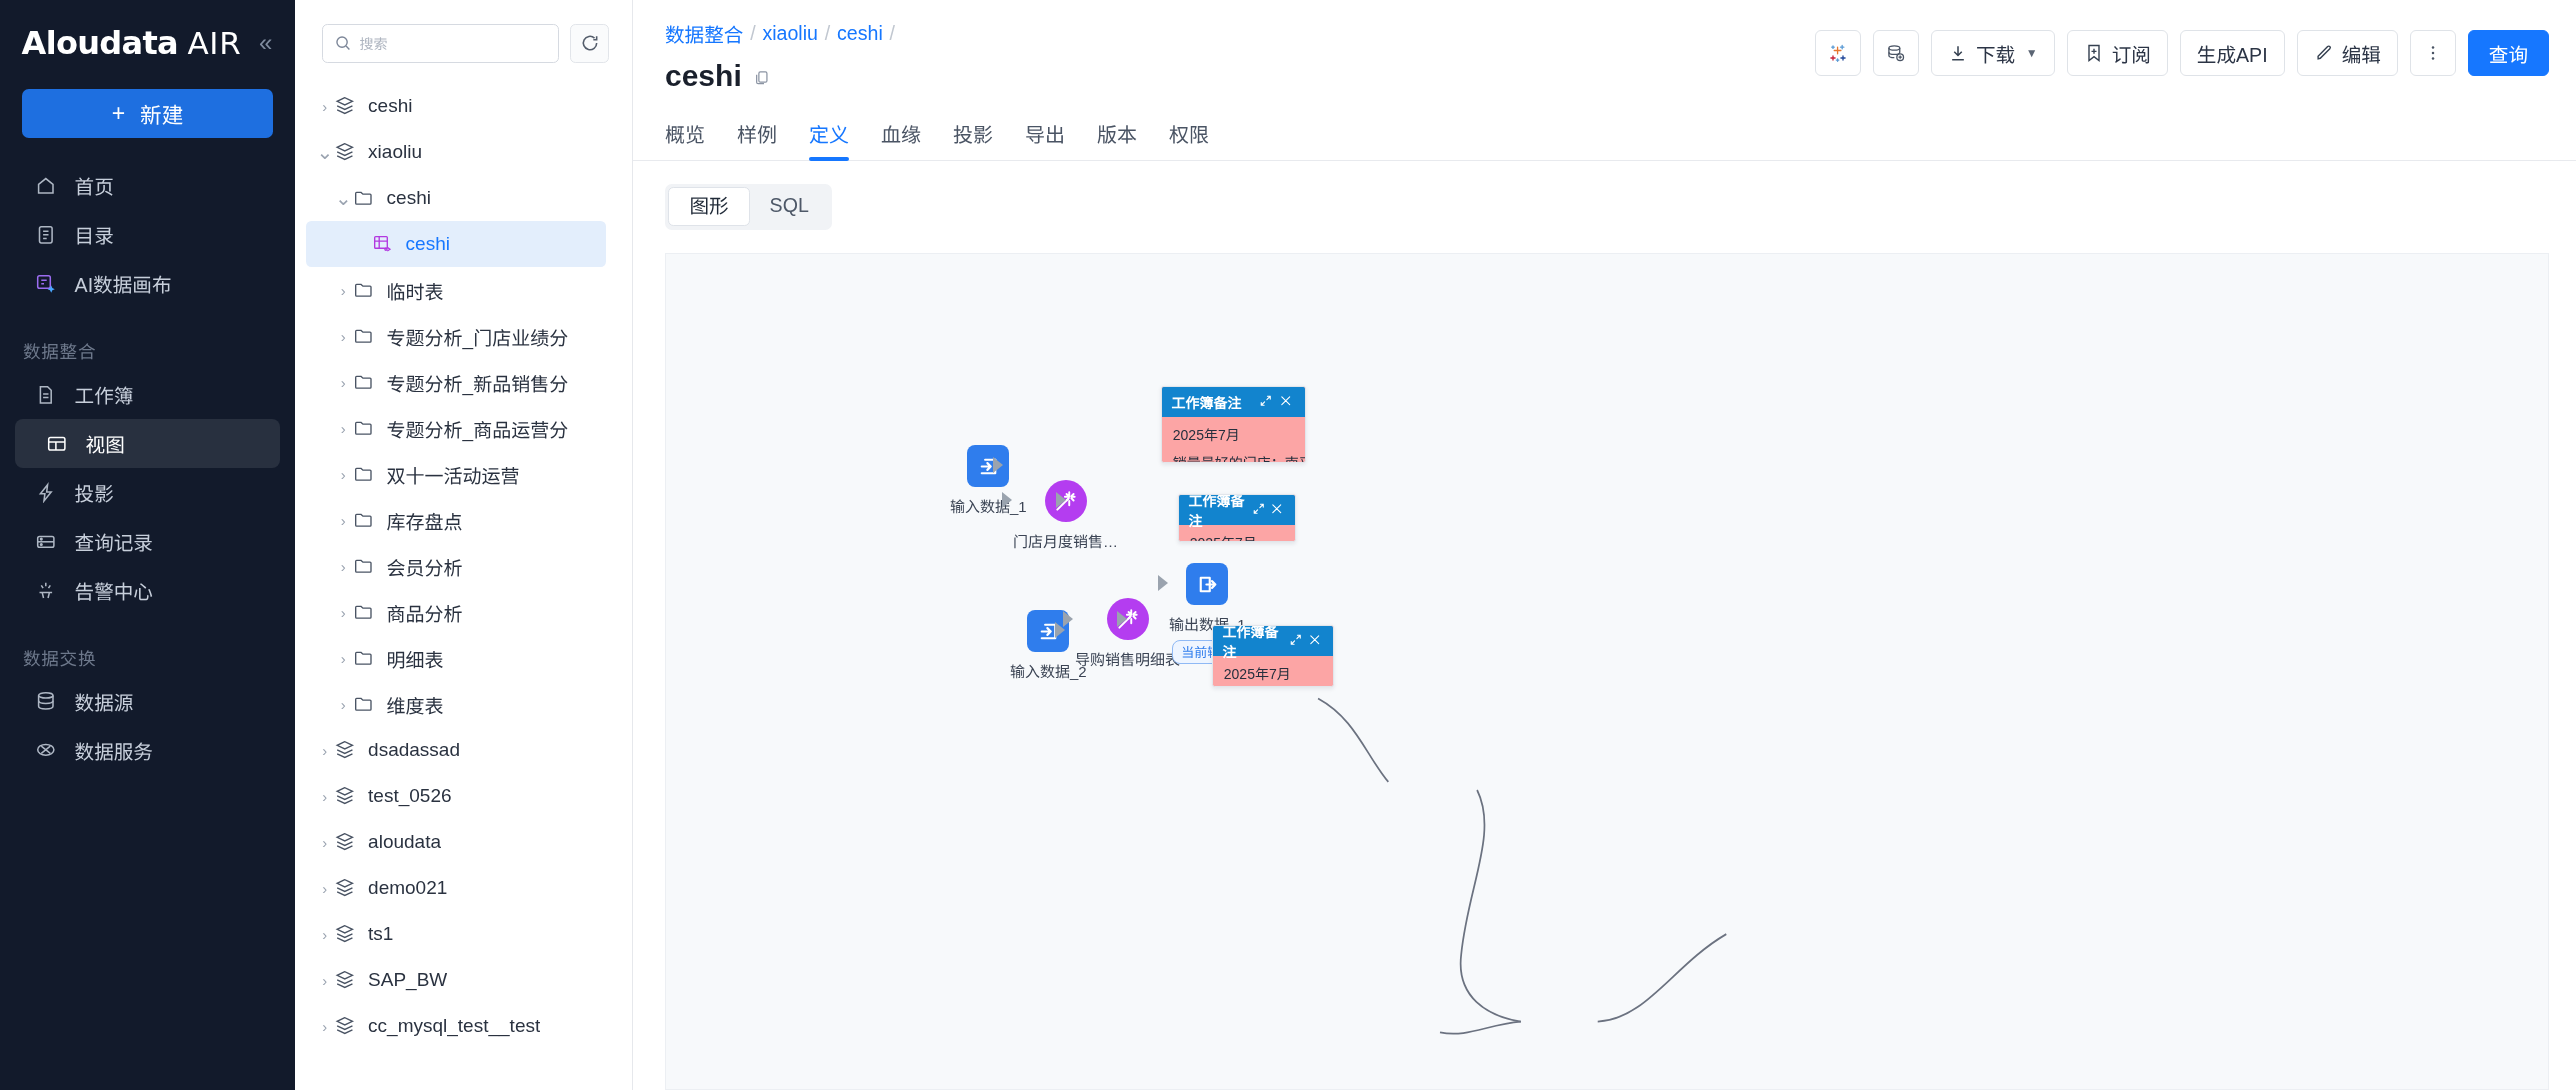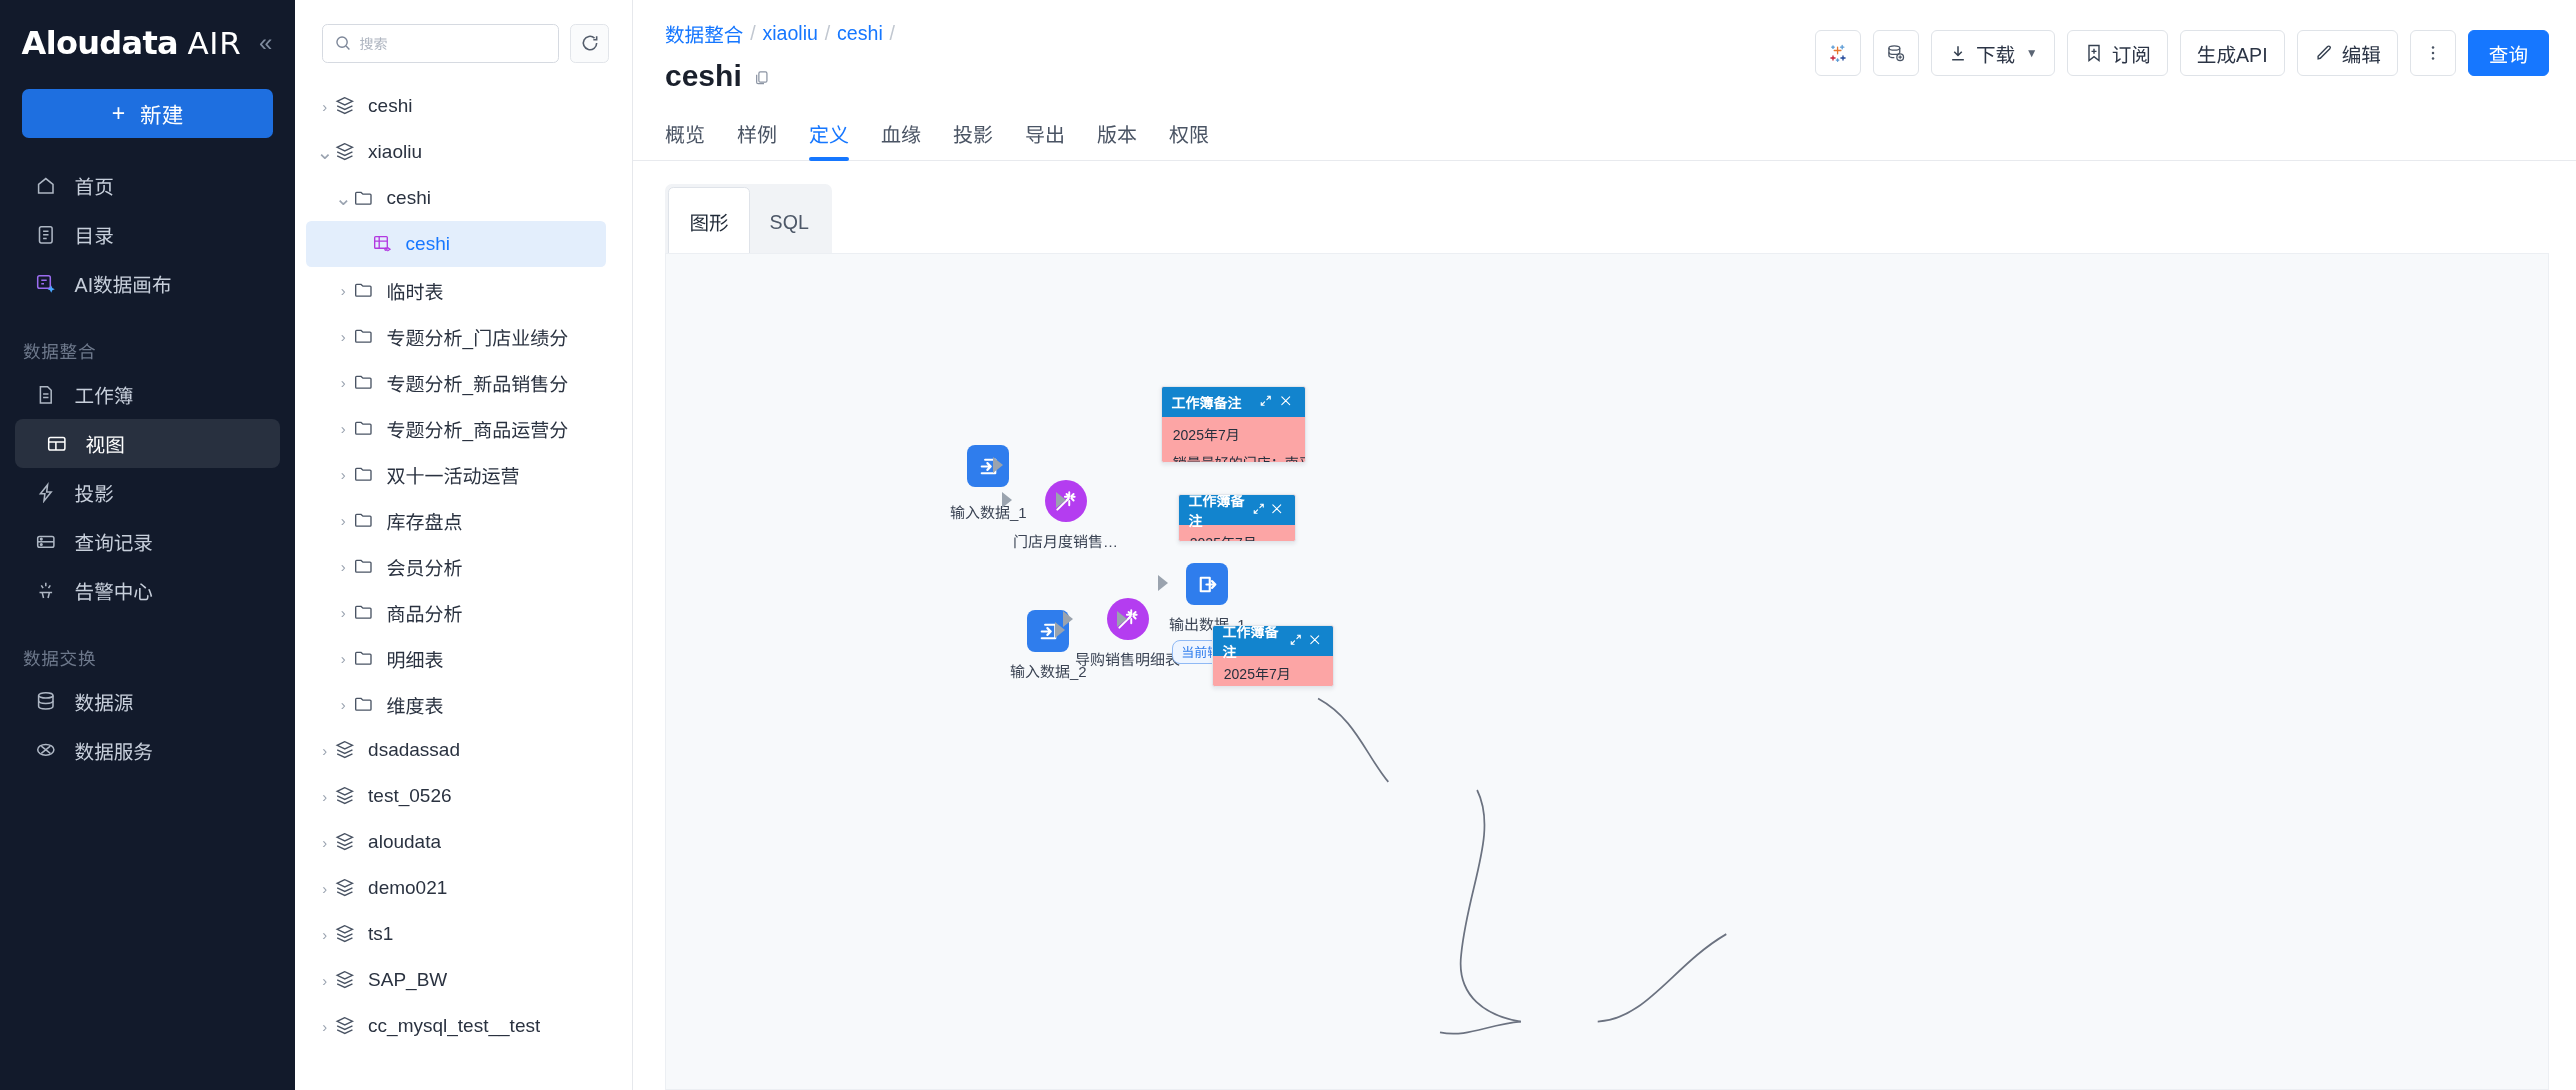--- a/index.html
+++ b/index.html
@@ -173,21 +173,21 @@
   .tab.active::after {
     content: ""; position: absolute; left: 0; right: 0; bottom: -1.4px;
     height: 4px; background: #1677ff; border-radius: 2px;
   }
 
   .seg-wrap { padding: 23px 0 0 32px; }
   .seg {
     display: inline-flex; background: #f1f3f6; border-radius: 6.8px; padding: 3.4px;
   }
   .seg-item {
-    padding: 24px 20px; font-size: 19.6px; color: #4e5868; border-radius: 5.4px;
+    padding: 7px 20px; font-size: 19.6px; color: #4e5868; border-radius: 5.4px;
     cursor: pointer; line-height: 1.2; text-align: center;
   }
   .seg-item.active { background: #ffffff; color: #1f2937; border: 0.7px solid #dfe3e9; }
 
   
   .canvas {
     position: absolute;
     left: 32px; right: 27px; top: 253px; bottom: 0;
     background: #f7f9fb;
     border: 0.7px solid #eceff3;
@@ -705,21 +705,21 @@
     </div>
 
     <div class="canvas" id="canvas">
       <svg class="edges" viewBox="0 0 1420 620" preserveAspectRatio="none">
         <path d="M492 330 C 520 345, 528 372, 545 392" fill="none" stroke="#6b7280" stroke-width="1.3"></path>
         <path d="M612 398 C 628 430, 605 470, 600 520 C 596 552, 620 566, 645 570" fill="none" stroke="#6b7280" stroke-width="1.3"></path>
         <path d="M584 578 C 605 582, 620 572, 645 570" fill="none" stroke="#6b7280" stroke-width="1.3"></path>
         <path d="M703 570 C 740 568, 760 528, 800 505" fill="none" stroke="#6b7280" stroke-width="1.3"></path>
       </svg>
       <div id="canvas-nodes">
-          <div class="node" style="left: 284px; top: 191px; gap: 6px;">
+          <div class="node" style="left: 284px; top: 191px;">
             <div class="node-sq">
               <svg viewBox="0 0 24 24" fill="none" stroke="#fff" stroke-width="1.9" stroke-linecap="round" stroke-linejoin="round">
                 <path d="M18 6v12H6"></path>
                 <path d="M18 6H9"></path>
                 <path d="M6 12h8M11 9l3 3-3 3"></path>
               </svg>
             </div>
             <div class="node-label">输入数据_1</div>
           </div>
           <div class="port" style="left: 327px; top: 203px;"></div>

